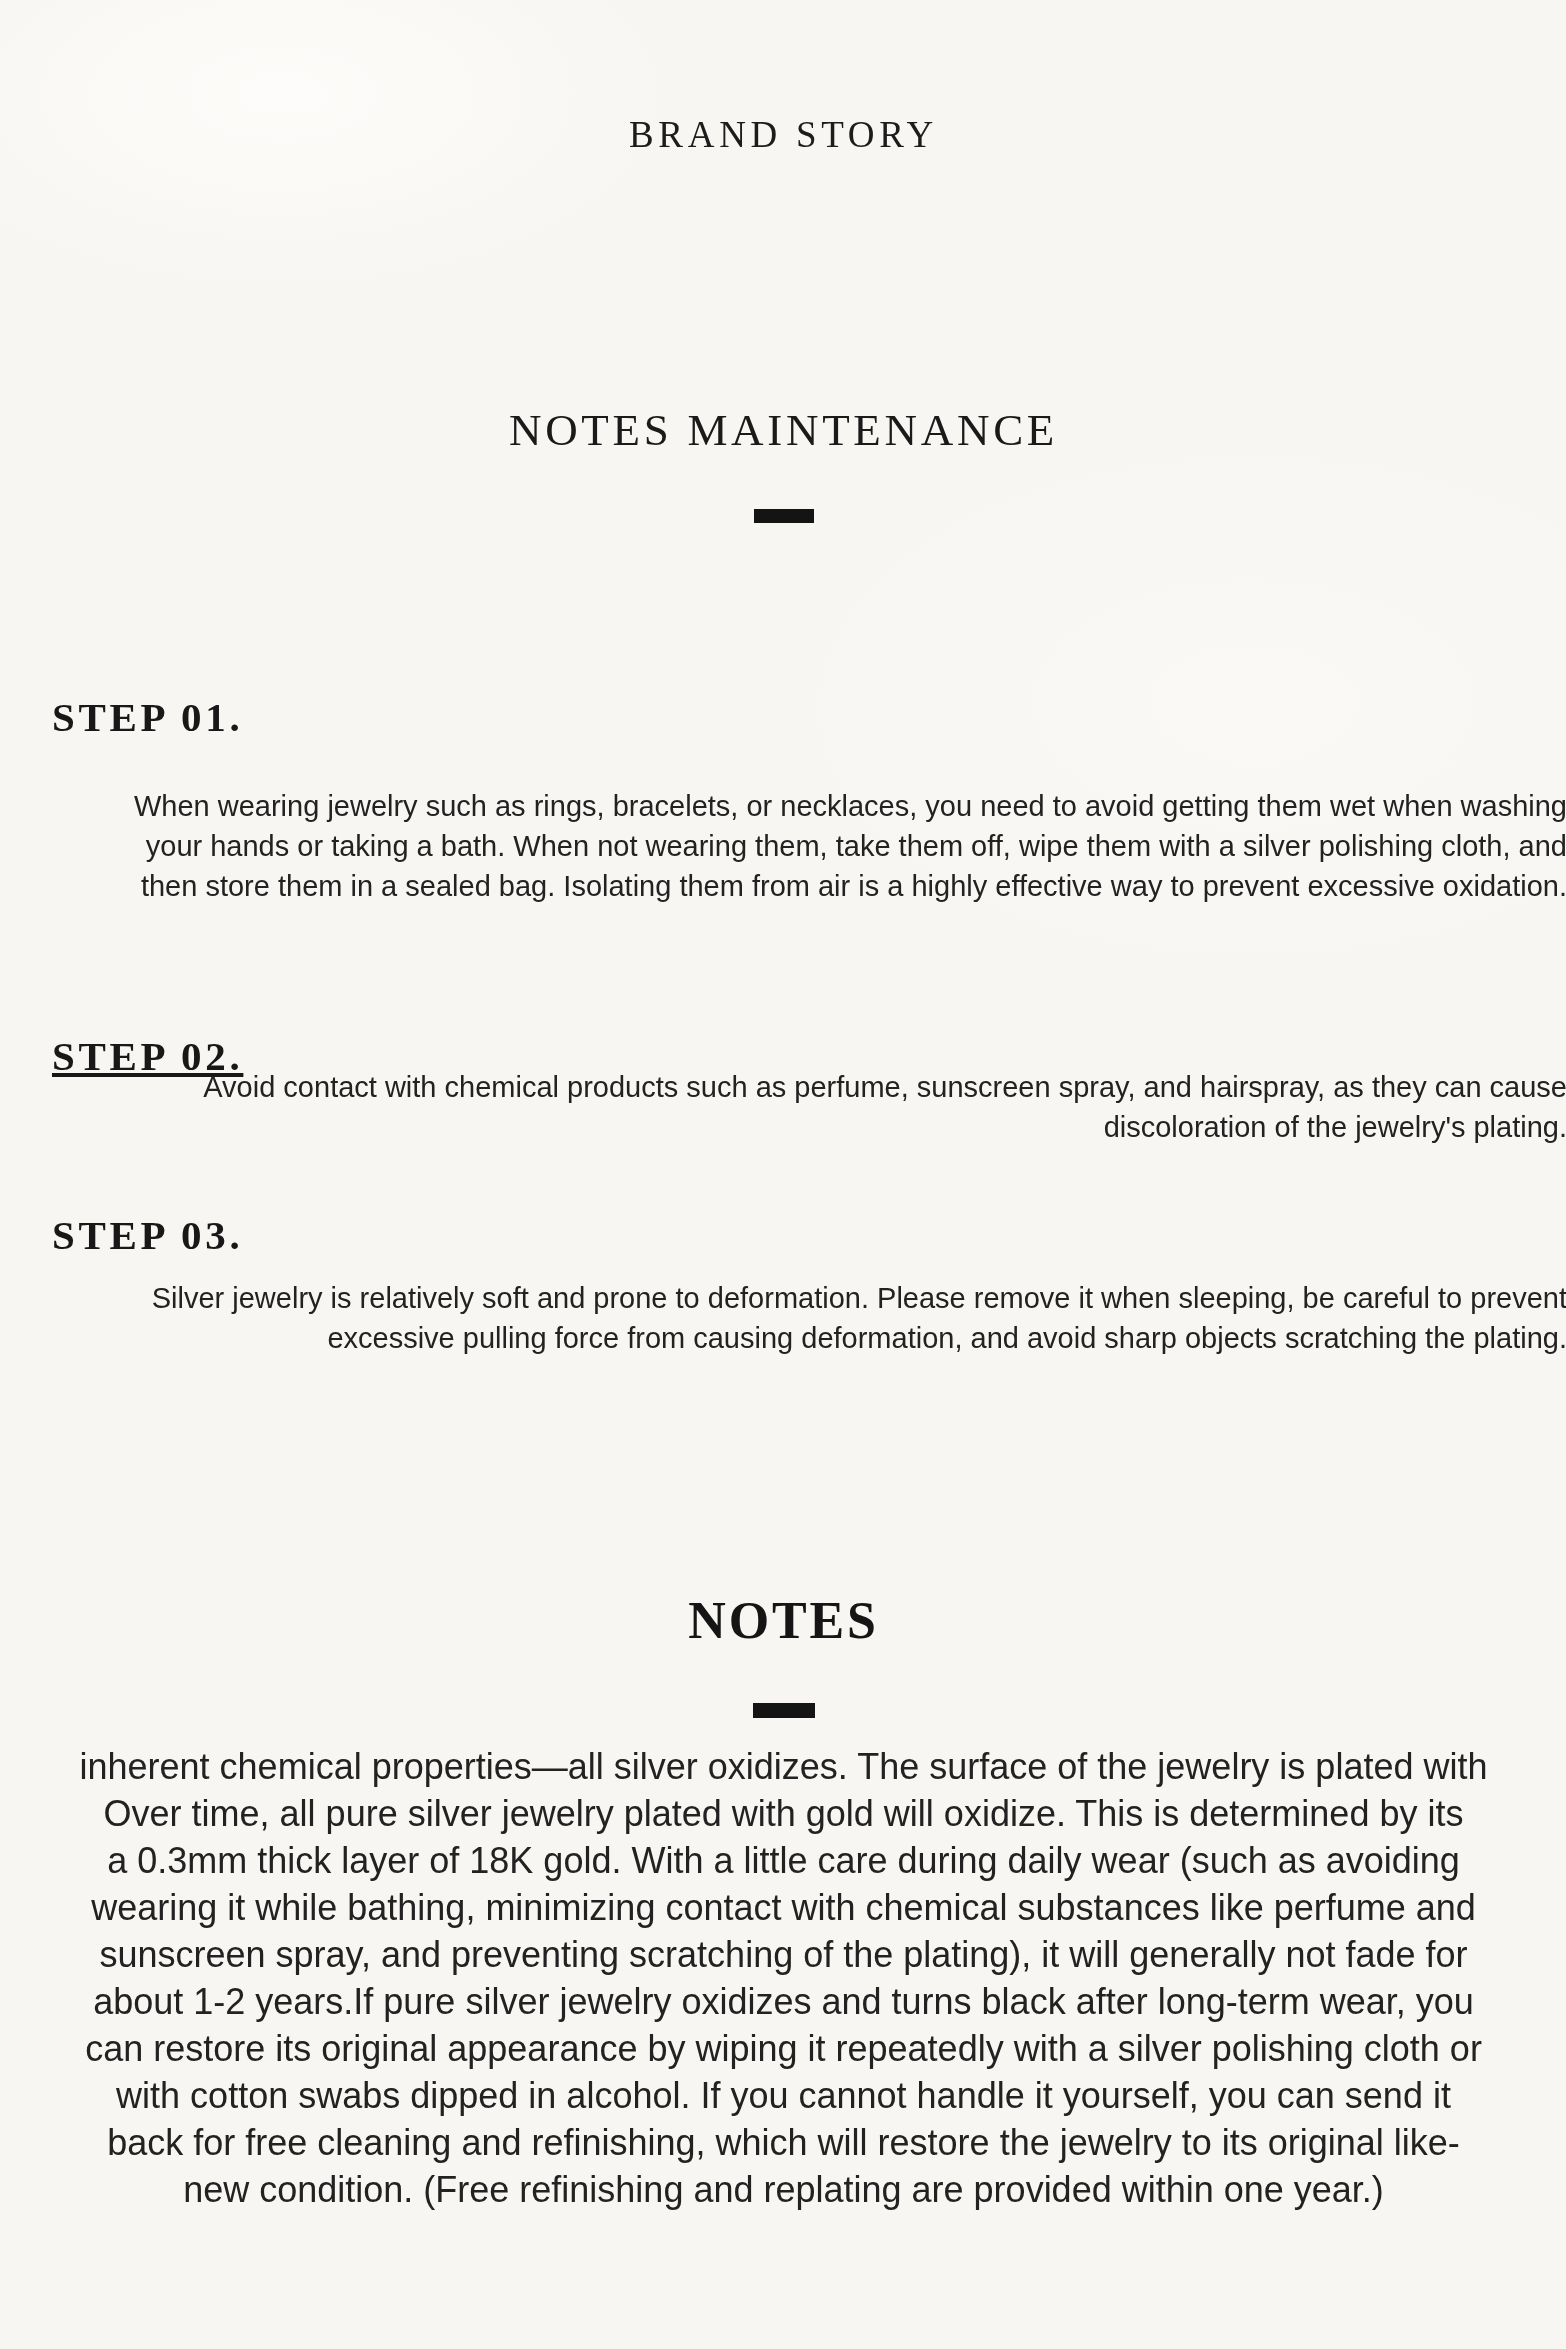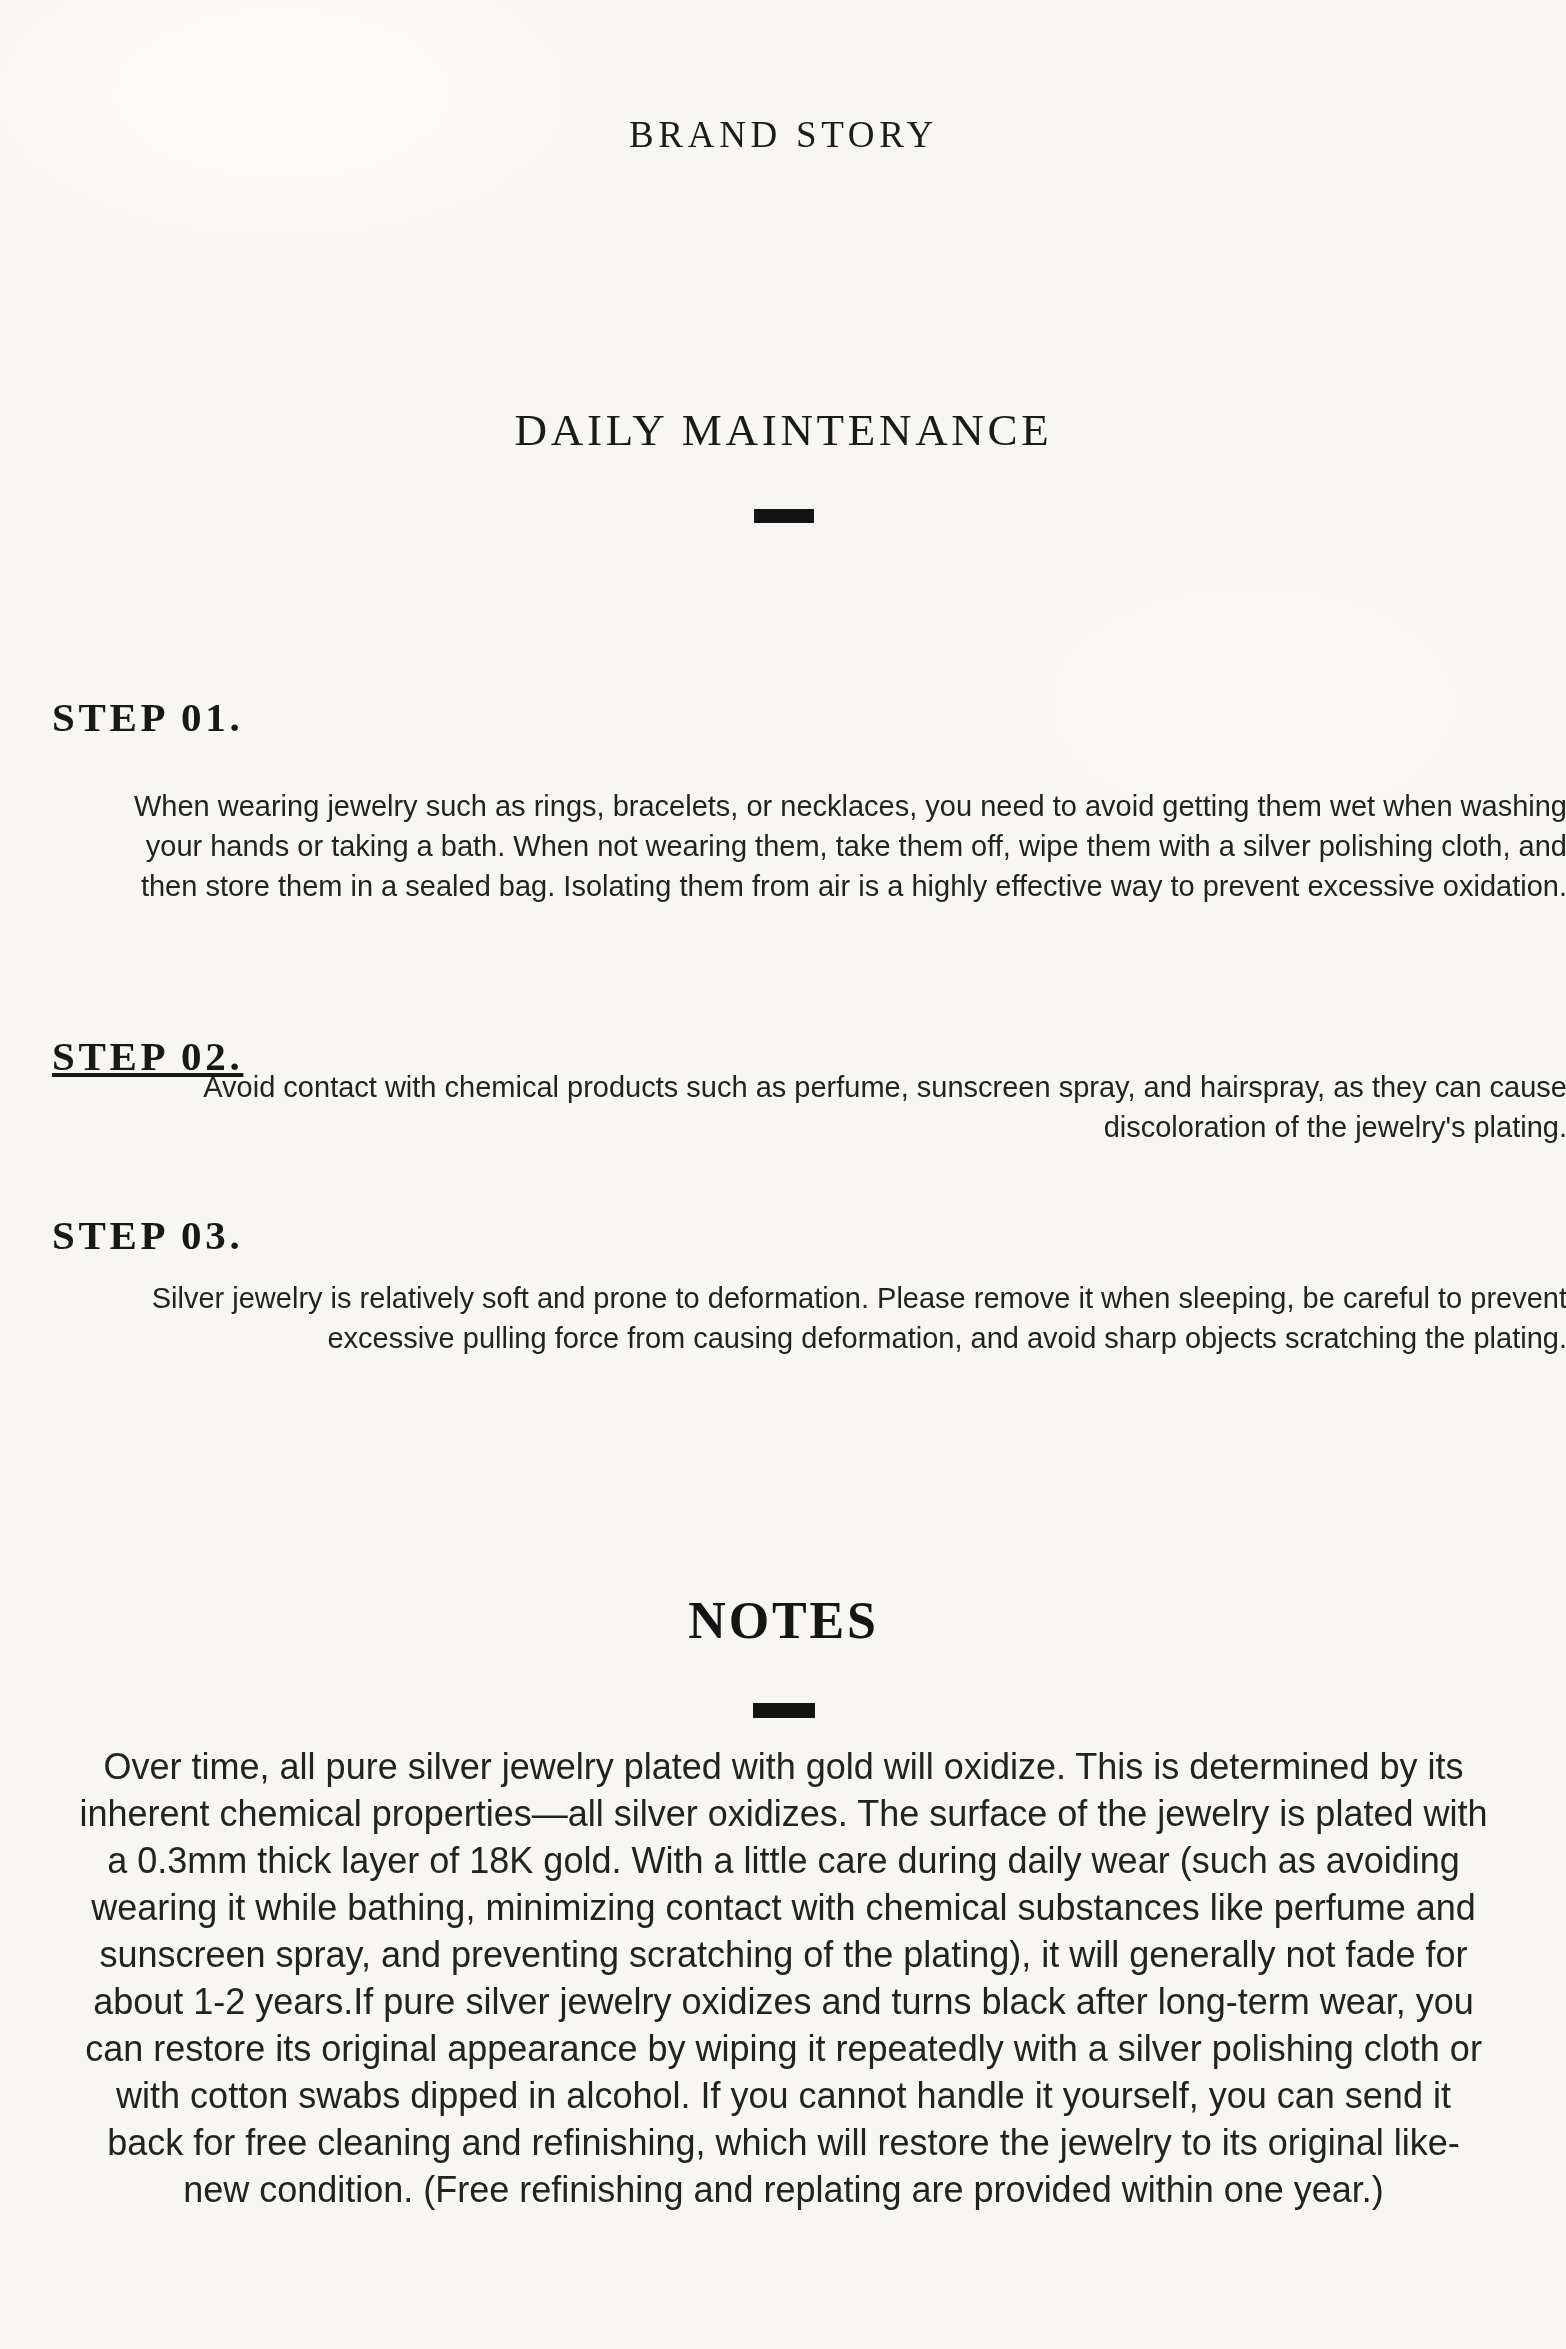--- a/index.html
+++ b/index.html
@@ -65,21 +65,21 @@
   .notes-para .line { line-height: 47px; height: 47px; }
 </style>
 </head>
 <body>
 
 <div class="page">
 
   <div class="abs serif eyebrow">BRAND STORY</div>
 
 
-  <h2 class="abs serif section-title" style="margin:0">DAILY MAINTENANCE</h2>
+  <h2 class="abs serif section-title" style="margin:0">NOTES MAINTENANCE</h2>
 
   <div class="dash dash-1"></div>
 
   <h3 class="serif step-label step-label-1">STEP 01.</h3>
   <div class="abs para step-para step-para-1">
     <div class="line">When wearing jewelry such as rings, bracelets, or necklaces, you need to avoid getting them wet when washing</div>
     <div class="line">your hands or taking a bath. When not wearing them, take them off, wipe them with a silver polishing cloth, and</div>
     <div class="line">then store them in a sealed bag. Isolating them from air is a highly effective way to prevent excessive oxidation.</div>
   </div>
 
@@ -93,22 +93,22 @@
   <div class="abs para step-para step-para-3">
     <div class="line">Silver jewelry is relatively soft and prone to deformation. Please remove it when sleeping, be careful to prevent</div>
     <div class="line">excessive pulling force from causing deformation, and avoid sharp objects scratching the plating.</div>
   </div>
 
   <h2 class="abs serif notes-title" style="margin:0">NOTES</h2>
 
   <div class="dash dash-2"></div>
 
   <div class="abs para notes-para">
+    <div class="line">inherent chemical properties—all silver oxidizes. The surface of the jewelry is plated with</div>
     <div class="line">Over time, all pure silver jewelry plated with gold will oxidize. This is determined by its</div>
-    <div class="line">inherent chemical properties—all silver oxidizes. The surface of the jewelry is plated with</div>
     <div class="line">a 0.3mm thick layer of 18K gold. With a little care during daily wear (such as avoiding</div>
     <div class="line">wearing it while bathing, minimizing contact with chemical substances like perfume and</div>
     <div class="line">sunscreen spray, and preventing scratching of the plating), it will generally not fade for</div>
     <div class="line">about 1-2 years.If pure silver jewelry oxidizes and turns black after long-term wear, you</div>
     <div class="line">can restore its original appearance by wiping it repeatedly with a silver polishing cloth or</div>
     <div class="line">with cotton swabs dipped in alcohol. If you cannot handle it yourself, you can send it</div>
     <div class="line">back for free cleaning and refinishing, which will restore the jewelry to its original like-</div>
     <div class="line">new condition. (Free refinishing and replating are provided within one year.)</div>
   </div>
 

